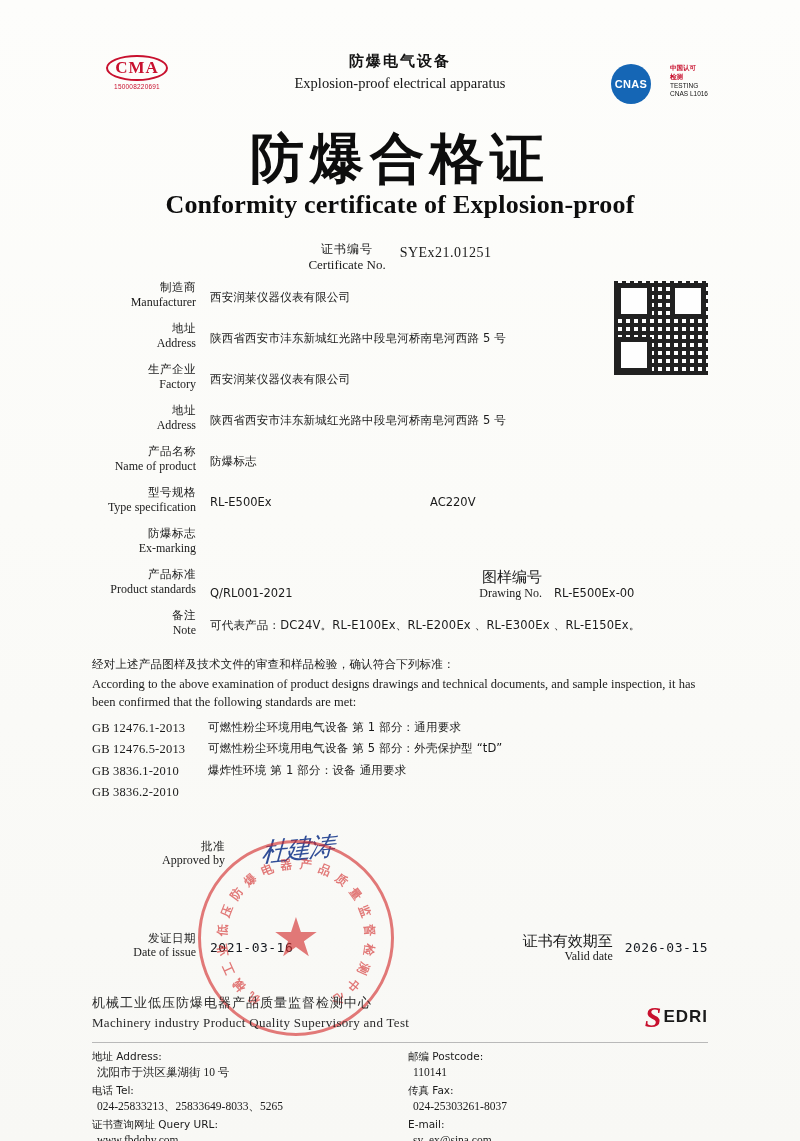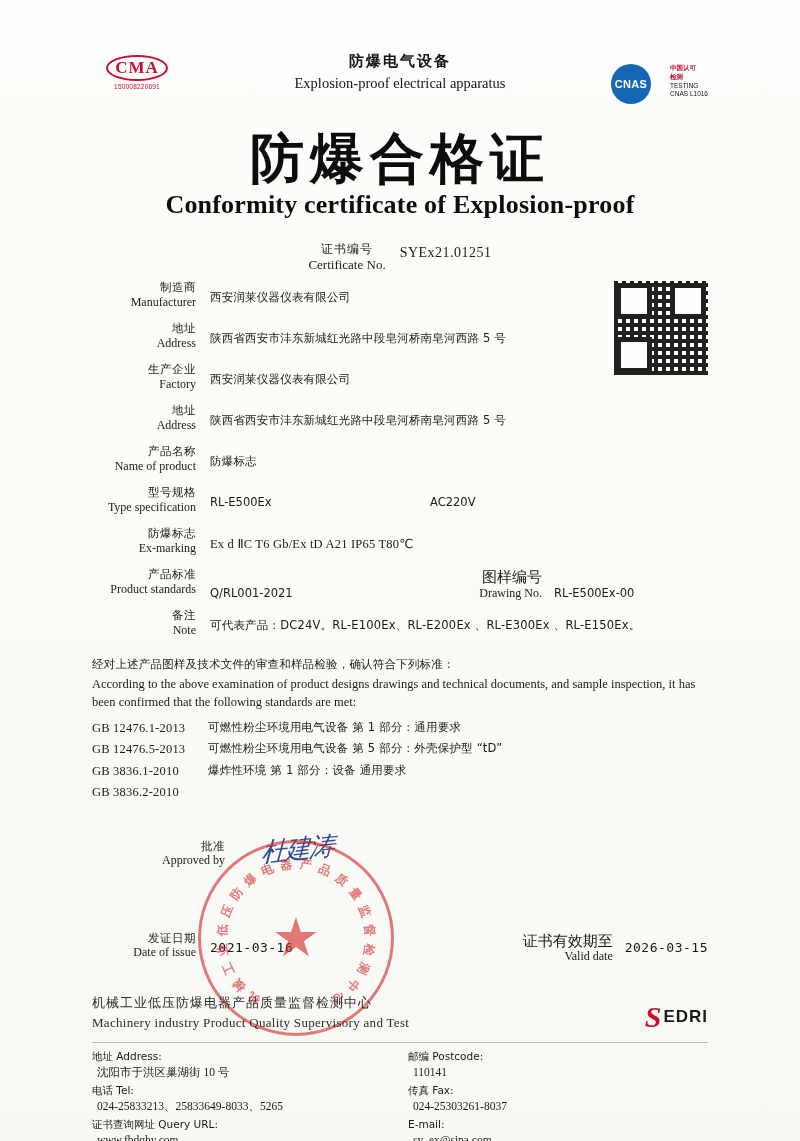--- a/index.html
+++ b/index.html
@@ -549,21 +549,20 @@
         <div class="part-a">RL-E500Ex</div>
         <div class="part-b">AC220V</div>
       </div>
     </div>
 
     <div class="frow">
       <div class="flabel">
         <span class="cn">防爆标志</span>
         <span class="en">Ex-marking</span>
       </div>
-      <div class="fvalue en">Ex d ⅡC T6 Gb/Ex tD A21 IP65 T80℃</div>
     </div>
 
     <div class="frow">
       <div class="flabel">
         <span class="cn">产品标准</span>
         <span class="en">Product standards</span>
       </div>
       <div class="fvalue-split">
         <div class="part-a">Q/RL001-2021</div>
         <div class="sub-label">

